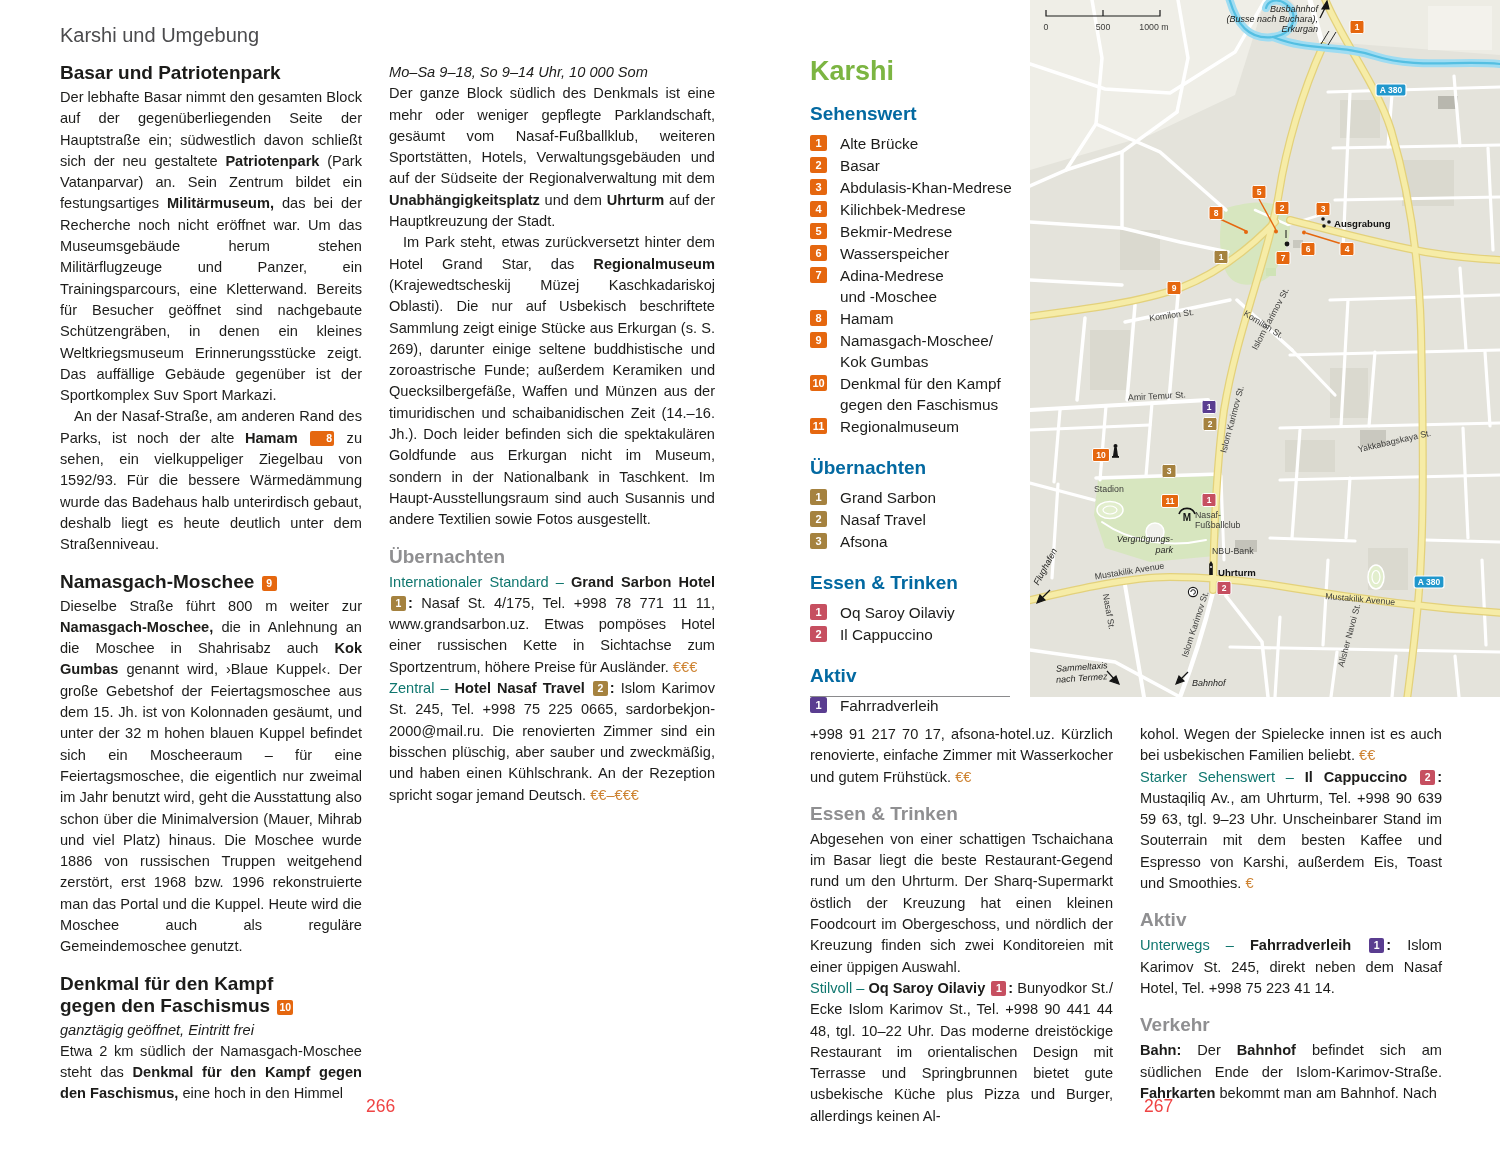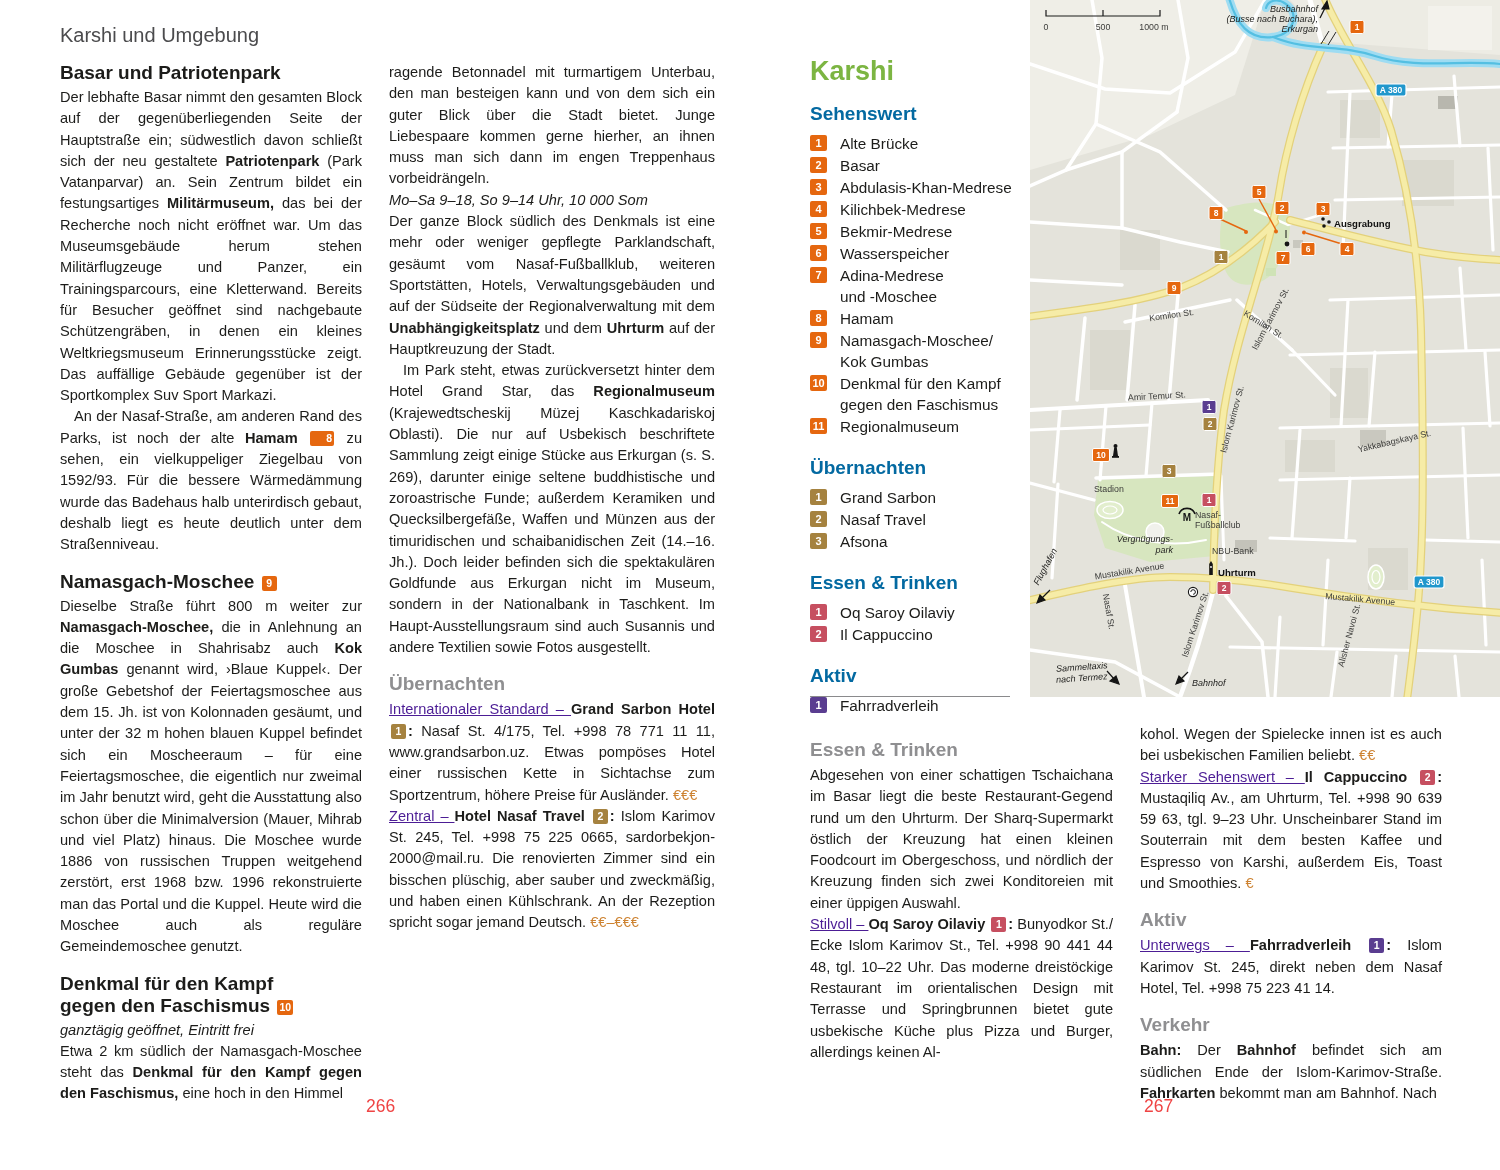--- a/index.html
+++ b/index.html
@@ -8,21 +8,21 @@
   .runhead{position:absolute;left:60px;top:24px;font-size:20px;color:#4b4b4d;}
   .col{position:absolute;font-size:14.6px;line-height:21.3px;text-align:justify;}
   .col p{margin:0;}
   .indent{text-indent:14px;}
   h2{text-align:left;}
   .h-black{font-size:19px;line-height:22px;font-weight:bold;color:#1c1c1a;margin:15px 0 3px;}
   .h-first{margin-top:0;}
   .h-gray{font-size:19px;line-height:22px;font-weight:bold;color:#8f8f91;margin:15px 0 4px;}
   .sub{font-style:italic;}
   .b{font-weight:bold;}
-  .orange{color:#4c1d95;text-decoration:underline;}
+  .orange{color:#0f766e;}
   .price{color:#cd8230;}
   .mk{display:inline-block;min-width:15px;height:15px;padding:0 2px;box-sizing:border-box;
       border-radius:2px;color:#fff;font-weight:bold;font-style:normal;font-size:10.5px;
       line-height:15px;text-align:center;margin:0 2px;vertical-align:1px;}
   .mk-sight{background:#e5670f;}
   .mk-hotel{background:#a5823f;}
   .mk-food{background:#c64f60;}
   .mk-aktiv{background:#5a3d90;}
   
   .legend{position:absolute;left:810px;top:56px;width:222px;}
@@ -57,21 +57,20 @@
     <p class="indent"><span>An der Nasaf-Straße, am anderen Rand des Parks, ist noch der alte </span><span class="b">Hamam</span><span> </span><span class="mk mk-sight">8</span><span> zu sehen, ein vielkuppeliger Ziegelbau von 1592/93. Für die bessere Wärmedämmung wurde das Badehaus halb unterirdisch gebaut, deshalb liegt es heute deutlich unter dem Straßenniveau.</span></p>
     <h2 class="h-black"><span>Namasgach-Moschee</span> <span class="mk mk-sight">9</span></h2>
     <p><span>Dieselbe Straße führt 800 m weiter zur </span><span class="b">Namasgach-Moschee,</span><span> die in Anlehnung an die Moschee in Shahrisabz auch </span><span class="b">Kok Gumbas</span><span> genannt wird, ›Blaue Kuppel‹. Der große Gebetshof der Feiertagsmoschee aus dem 15. Jh. ist von Kolonnaden gesäumt, und unter der 32 m hohen blauen Kuppel befindet sich ein Moscheeraum – für eine Feiertagsmoschee, die eigentlich nur zweimal im Jahr benutzt wird, geht die Ausstattung also schon über die Minimalversion (Mauer, Mihrab und viel Platz) hinaus. Die Moschee wurde 1886 von russischen Truppen weitgehend zerstört, erst 1968 bzw. 1996 rekonstruierte man das Portal und die Kuppel. Heute wird die Moschee auch als reguläre Gemeindemoschee genutzt.</span></p>
     <h2 class="h-black"><span>Denkmal für den Kampf</span><br>
       <span>gegen den Faschismus</span> <span class="mk mk-sight">10</span></h2>
     <p class="sub">ganztägig geöffnet, Eintritt frei</p>
     <p><span>Etwa 2 km südlich der Namasgach-Moschee steht das </span><span class="b">Denkmal für den Kampf gegen den Faschismus,</span><span> eine hoch in den Himmel</span></p>
   </div>
 
   <div class="col" style="left:389px;top:62px;width:326px;">
-    <p><span>ragende Betonnadel mit turmartigem Unterbau, den man besteigen kann und von dem sich ein guter Blick über die Stadt bietet. Junge Liebespaare kommen gerne hierher, an ihnen muss man sich dann im engen Treppenhaus vorbeidrängeln.</span></p>
     <p class="sub">Mo–Sa 9–18, So 9–14 Uhr, 10 000 Som</p>
     <p><span>Der ganze Block südlich des Denkmals ist eine mehr oder weniger gepflegte Parklandschaft, gesäumt vom Nasaf-Fußballklub, weiteren Sportstätten, Hotels, Verwaltungsgebäuden und auf der Südseite der Regionalverwaltung mit dem </span><span class="b">Unabhängigkeitsplatz</span><span> und dem </span><span class="b">Uhrturm</span><span> auf der Hauptkreuzung der Stadt.</span></p>
     <p class="indent"><span>Im Park steht, etwas zurückversetzt hinter dem Hotel Grand Star, das </span><span class="b">Regionalmuseum</span><span> (Krajewedtscheskij Müzej Kaschkadariskoj Oblasti). Die nur auf Usbekisch beschriftete Sammlung zeigt einige Stücke aus Erkurgan (s. S. 269), darunter einige seltene buddhistische und zoroastrische Funde; außerdem Keramiken und Quecksilbergefäße, Waffen und Münzen aus der timuridischen und schaibanidischen Zeit (14.–16. Jh.). Doch leider befinden sich die spektakulären Goldfunde aus Erkurgan nicht im Museum, sondern in der Nationalbank in Taschkent. Im Haupt-Ausstellungsraum sind auch Susannis und andere Textilien sowie Fotos ausgestellt.</span></p>
     <h2 class="h-gray">Übernachten</h2>
     <p><span class="orange">Internationaler Standard – </span><span class="b">Grand Sarbon Hotel </span><span class="mk mk-hotel">1</span><span class="b">: </span><span>Nasaf St. 4/175, Tel. +998 78 771 11 11, www.grandsarbon.uz. Etwas pompöses Hotel einer russischen Kette in Sichtachse zum Sportzentrum, höhere Preise für Ausländer. </span><span class="price">€€€</span></p>
     <p><span class="orange">Zentral – </span><span class="b">Hotel Nasaf Travel </span><span class="mk mk-hotel">2</span><span class="b">: </span><span>Islom Karimov St. 245, Tel. +998 75 225 0665, sardorbekjon-2000@mail.ru. Die renovierten Zimmer sind ein bisschen plüschig, aber sauber und zweckmäßig, und haben einen Kühlschrank. An der Rezeption spricht sogar jemand Deutsch. </span><span class="price">€€–€€€</span></p>
   </div>
 
   <div class="pagenum" style="left:366px;">266</div>
 
@@ -153,20 +152,21 @@
 
     <div class="leg-h">Aktiv</div>
     <div class="leg-row">
         <span class="mk mk-aktiv">1</span>
         <span class="leg-label">Fahrradverleih</span>
       </div>
   </div>
   <div class="leg-rule"></div>
 
   <div class="col" style="left:810px;top:724px;width:303px;">
+    <p><span>+998 91 217 70 17, afsona-hotel.uz. Kürzlich renovierte, einfache Zimmer mit Wasserkocher und gutem Frühstück. </span><span class="price">€€</span></p>
     <h2 class="h-gray">Essen &amp; Trinken</h2>
     <p><span>Abgesehen von einer schattigen Tschaichana im Basar liegt die beste Restaurant-Gegend rund um den Uhrturm. Der Sharq-Supermarkt östlich der Kreuzung hat einen kleinen Foodcourt im Obergeschoss, und nördlich der Kreuzung finden sich zwei Konditoreien mit einer üppigen Auswahl.</span></p>
     <p><span class="orange">Stilvoll – </span><span class="b">Oq Saroy Oilaviy </span><span class="mk mk-food">1</span><span class="b">: </span><span>Bunyodkor St./ Ecke Islom Karimov St., Tel. +998 90 441 44 48, tgl. 10–22 Uhr. Das moderne dreistöckige Restaurant im orientalischen Design mit Terrasse und Springbrunnen bietet gute usbekische Küche plus Pizza und Burger, allerdings keinen Al-</span></p>
   </div>
 
   <div class="col" style="left:1140px;top:724px;width:302px;">
     <p><span>kohol. Wegen der Spielecke innen ist es auch bei usbekischen Familien beliebt. </span><span class="price">€€</span></p>
     <p><span class="orange">Starker Sehenswert – </span><span class="b">Il Cappuccino </span><span class="mk mk-food">2</span><span class="b">: </span><span>Mustaqiliq Av., am Uhrturm, Tel. +998 90 639 59 63, tgl. 9–23 Uhr. Unscheinbarer Stand im Souterrain mit dem besten Kaffee und Espresso von Karshi, außerdem Eis, Toast und Smoothies. </span><span class="price">€</span></p>
     <h2 class="h-gray">Aktiv</h2>
     <p><span class="orange">Unterwegs – </span><span class="b">Fahrradverleih </span><span class="mk mk-aktiv">1</span><span class="b">: </span><span>Islom Karimov St. 245, direkt neben dem Nasaf Hotel, Tel. +998 75 223 41 14.</span></p>

